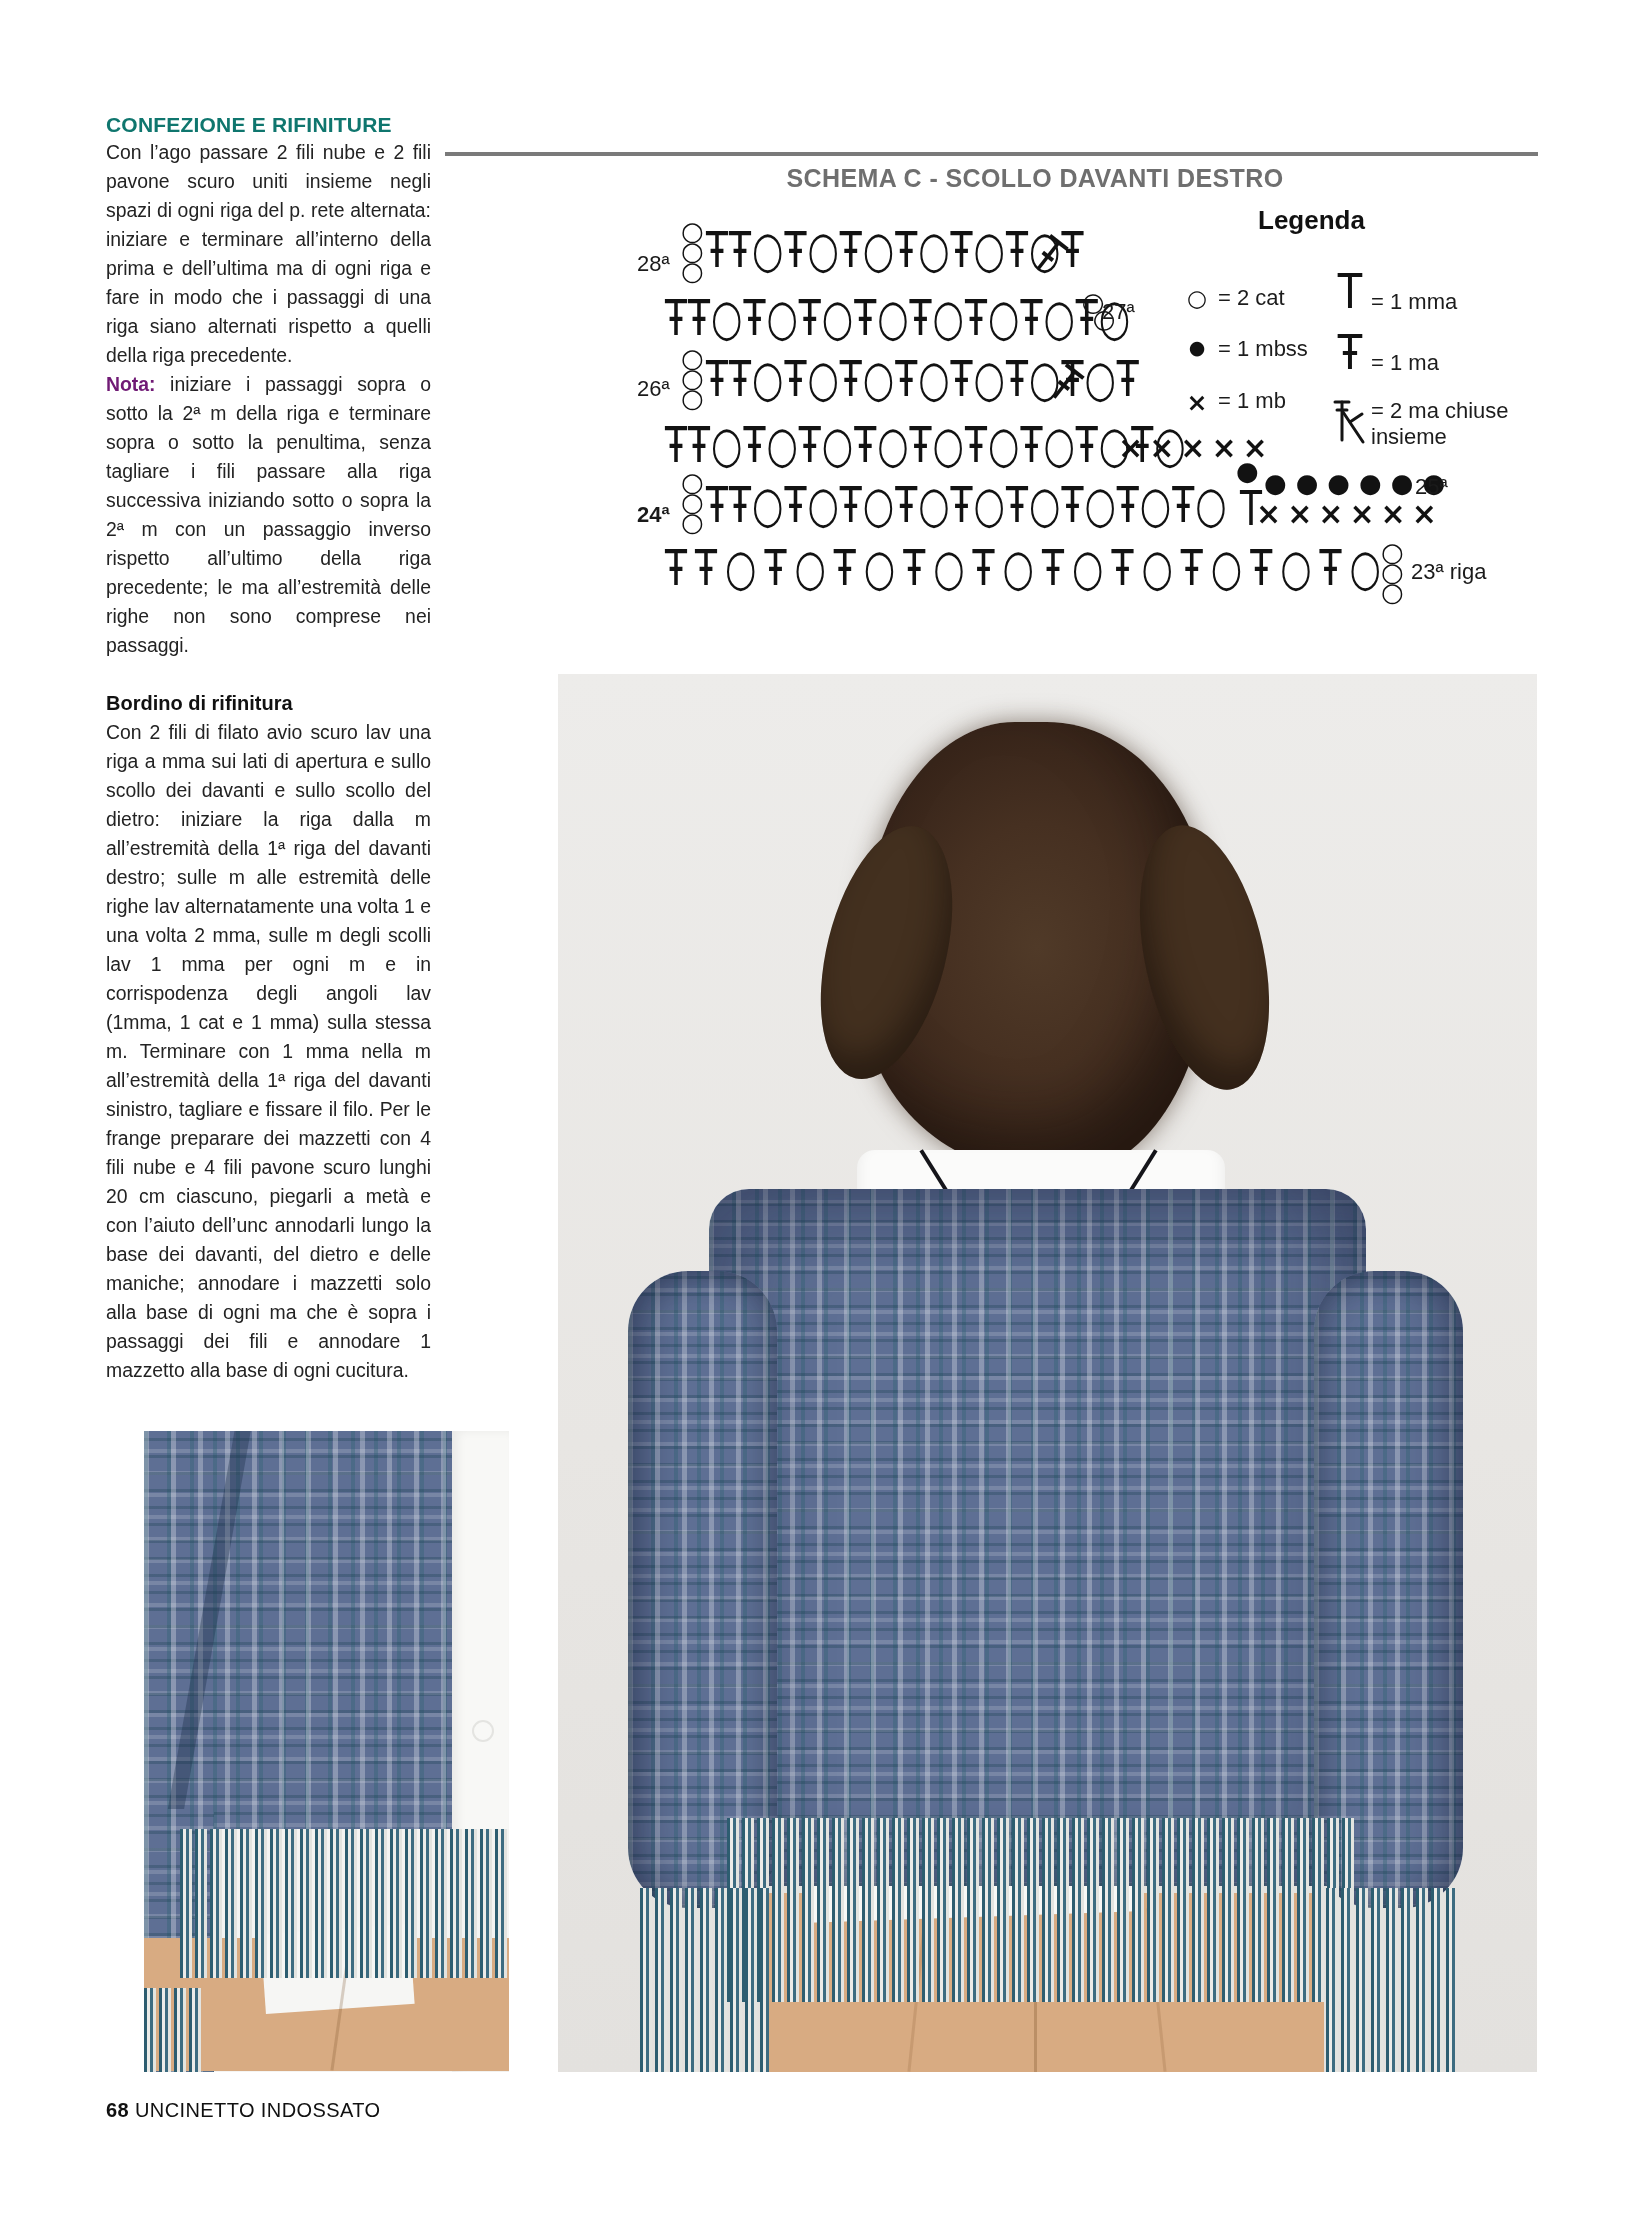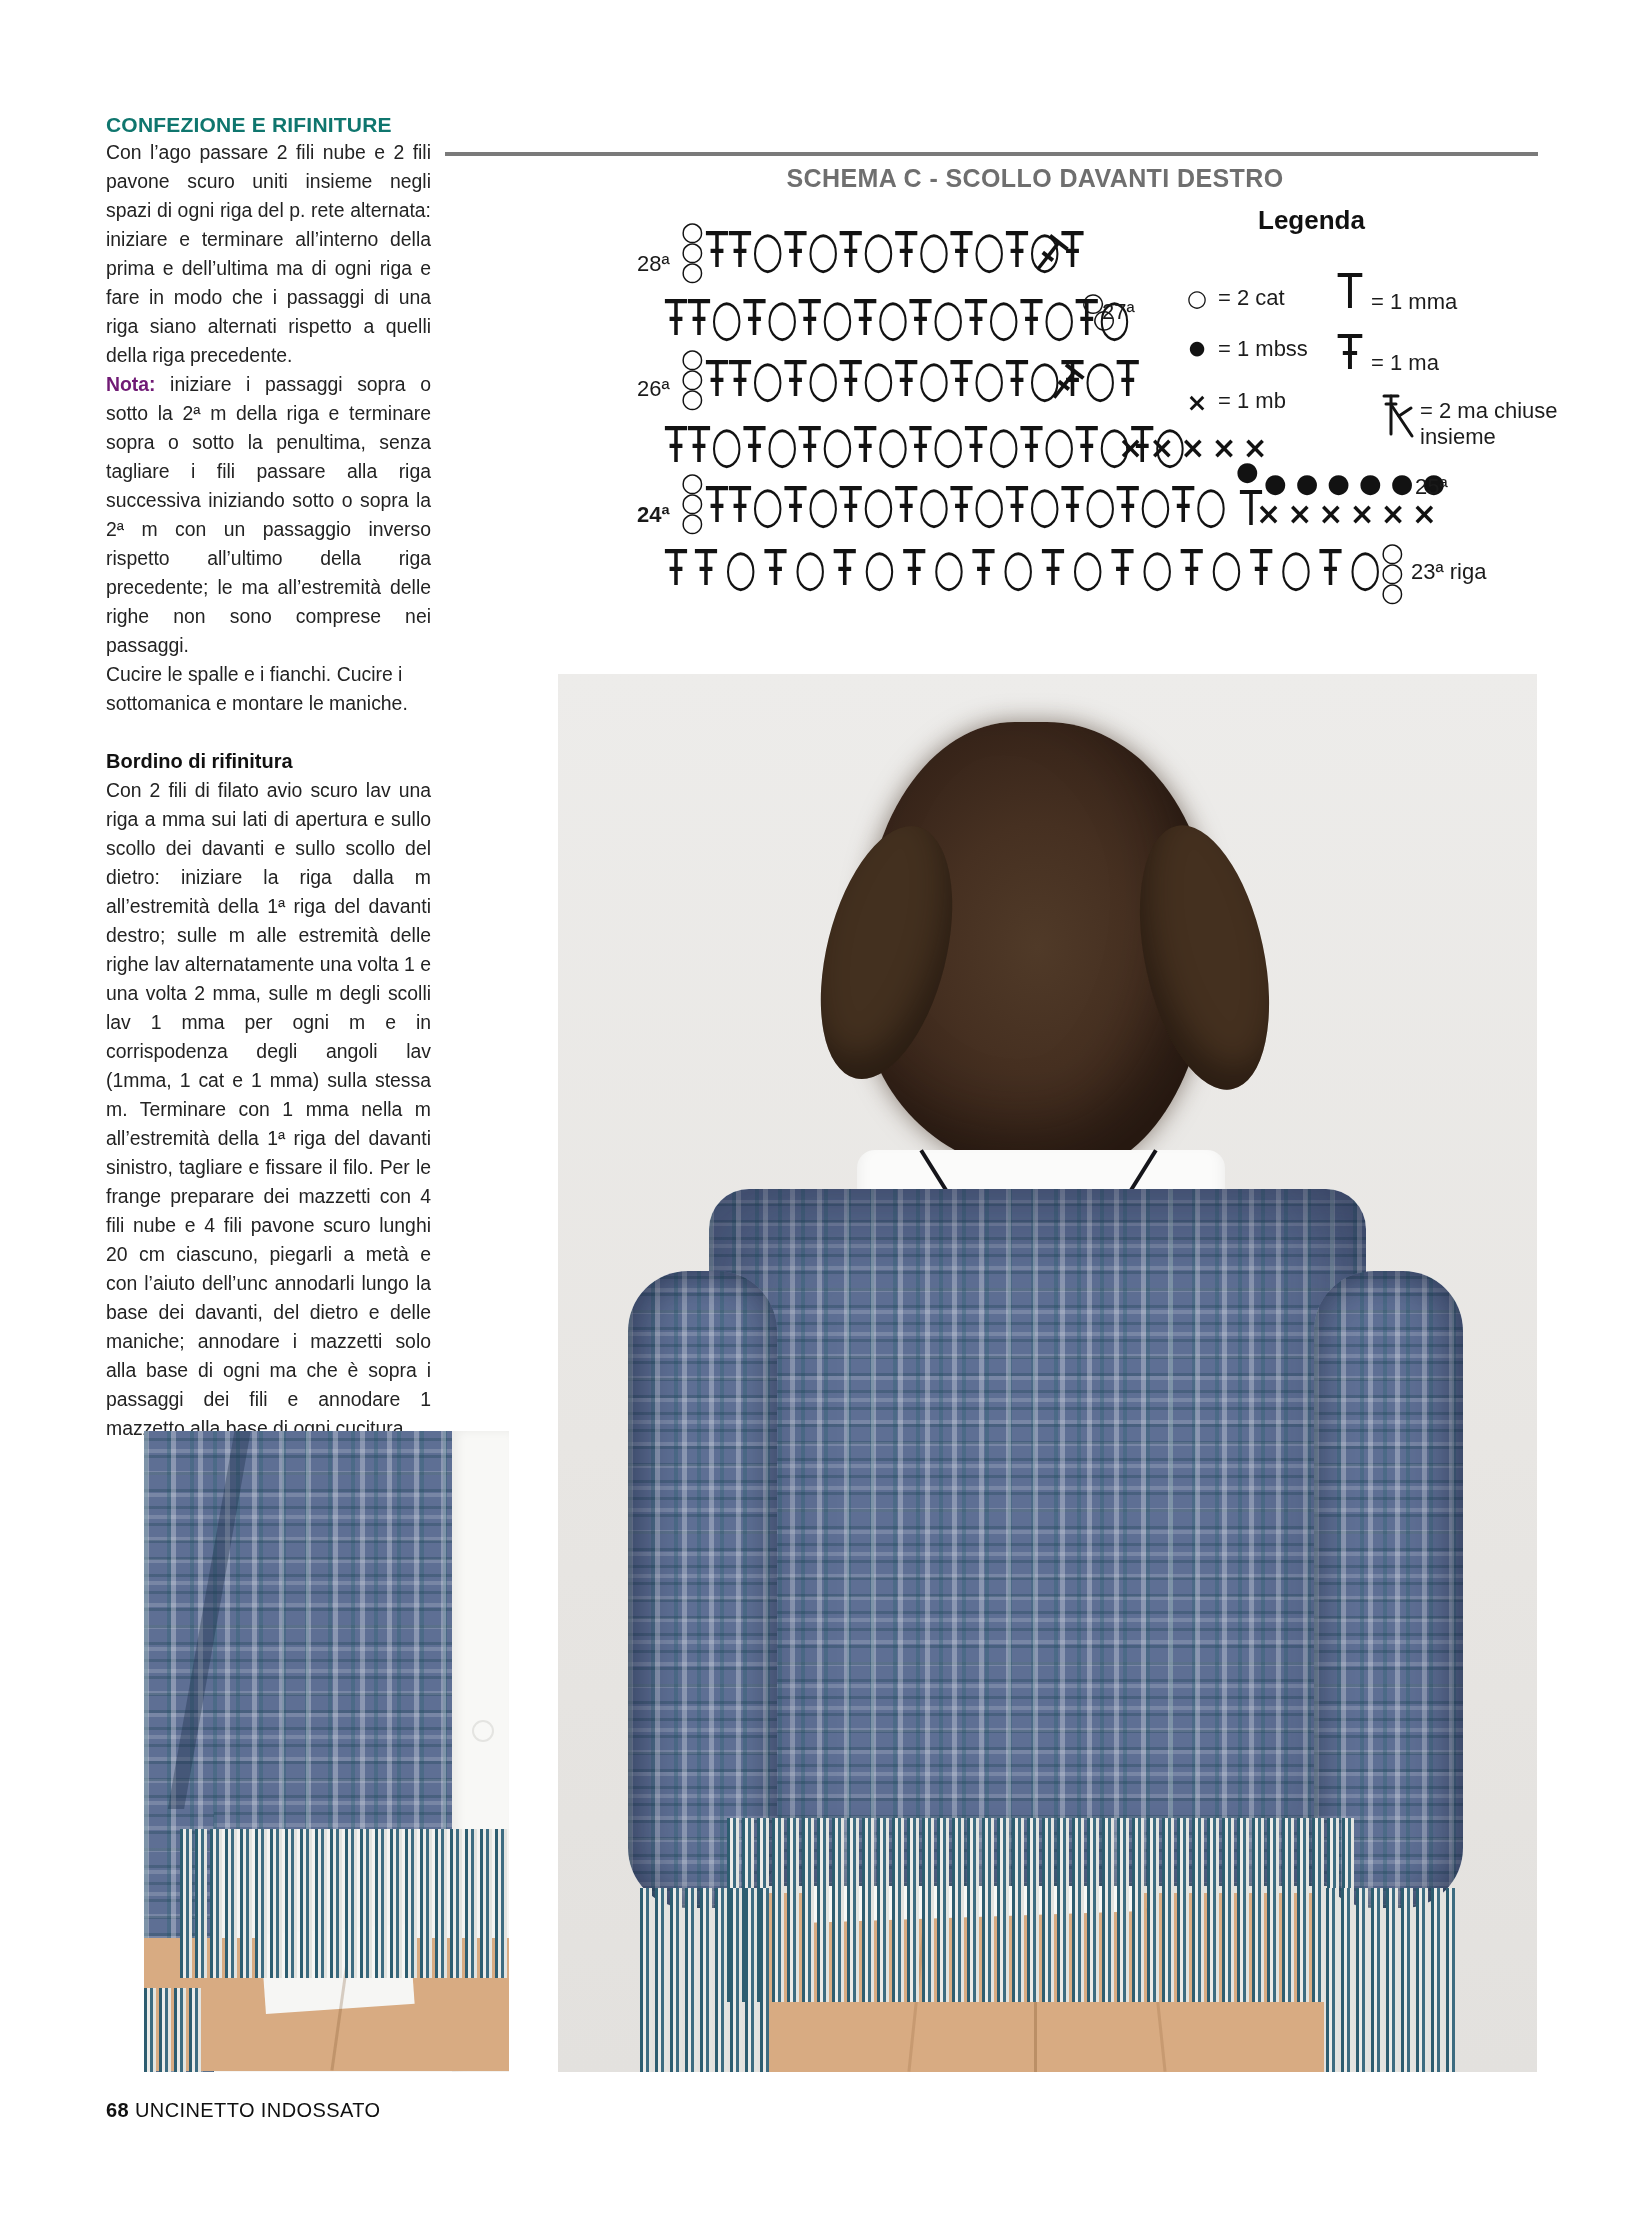--- a/index.html
+++ b/index.html
@@ -56,21 +56,20 @@
   .footer{left:106px;top:2099px;font-size:20px;color:#111;letter-spacing:0.4px;}
   .footer b{font-weight:bold;}
 </style>
 </head>
 <body>
 
 <div class="text-col">
   <h2>CONFEZIONE E RIFINITURE</h2>
   <p>Con l’ago passare 2 fili nube e 2 fili pavone scuro uniti insieme negli spazi di ogni riga del p. rete alternata: iniziare e terminare all’interno della prima e dell’ultima ma di ogni riga e fare in modo che i passaggi di una riga siano alternati rispetto a quelli della riga precedente.</p>
   <p><b>Nota:</b><span> iniziare i passaggi sopra o sotto la 2ª m della riga e terminare sopra o sotto la penultima, senza tagliare i fili passare alla riga successiva iniziando sotto o sopra la 2ª m con un passaggio inverso rispetto all’ultimo della riga precedente; le ma all’estremità delle righe non sono comprese nei passaggi.</span></p>
-  <p class="last">Cucire le spalle e i fianchi. Cucire i sottomanica e montare le maniche.</p>
   <h3>Bordino di rifinitura</h3>
   <p>Con 2 fili di filato avio scuro lav una riga a mma sui lati di apertura e sullo scollo dei davanti e sullo scollo del dietro: iniziare la riga dalla m all’estremità della 1ª riga del davanti destro; sulle m alle estremità delle righe lav alternatamente una volta 1 e una volta 2 mma, sulle m degli scolli lav 1 mma per ogni m e in corrispodenza degli angoli lav (1mma, 1 cat e 1 mma) sulla stessa m. Terminare con 1 mma nella m all’estremità della 1ª riga del davanti sinistro, tagliare e fissare il filo. Per le frange preparare dei mazzetti con 4 fili nube e 4 fili pavone scuro lunghi 20 cm ciascuno, piegarli a metà e con l’aiuto dell’unc annodarli lungo la base dei davanti, del dietro e delle maniche; annodare i mazzetti solo alla base di ogni ma che è sopra i passaggi dei fili e annodare 1 mazzetto alla base di ogni cucitura.</p>
 </div>
 
 <div class="abs rule"></div>
 <div class="abs schema-title">SCHEMA C - SCOLLO DAVANTI DESTRO</div>
 
 <div class="chart">
 
   <span class="abs rowlbl" style="left:637px;top:251px;">28ª</span>
@@ -131,21 +130,21 @@
   </div>
 
   <div class="abs lg-item" style="left:1329px;top:267px;">
     <span class="lg-sym"><span class="s-mma">T</span></span>
     <span class="lg-label" style="margin-top:22px;">= 1 mma</span>
   </div>
   <div class="abs lg-item" style="left:1329px;top:328px;">
     <span class="lg-sym"><span class="s-ma">Ŧ</span></span>
     <span class="lg-label" style="margin-top:22px;">= 1 ma</span>
   </div>
-  <div class="abs lg-item" style="left:1378px;top:390px;">
+  <div class="abs lg-item" style="left:1329px;top:390px;align-items:flex-end;">
     <span class="lg-sym">
       <svg width="34" height="50" viewBox="0 0 34 50">
         <g stroke="#141414" stroke-width="3" fill="none" stroke-linecap="round">
           <path d="M9 6 V44"></path>
             <path d="M2 6 H16"></path>
             <path d="M4 14 H14"></path>
           <path d="M10 16 L30 46"></path>
             <path d="M17 26 L29 18"></path>
         </g>
       </svg>

